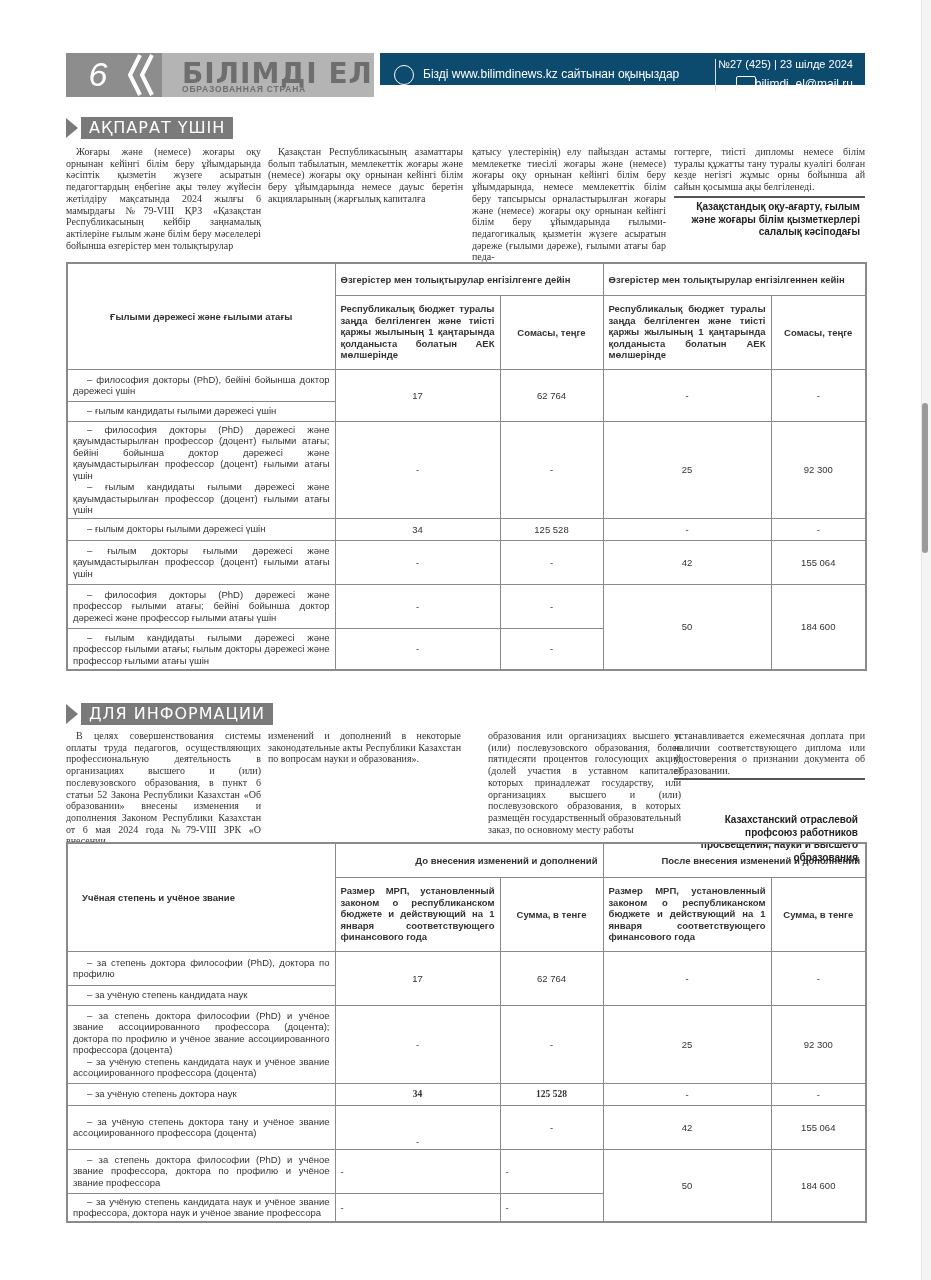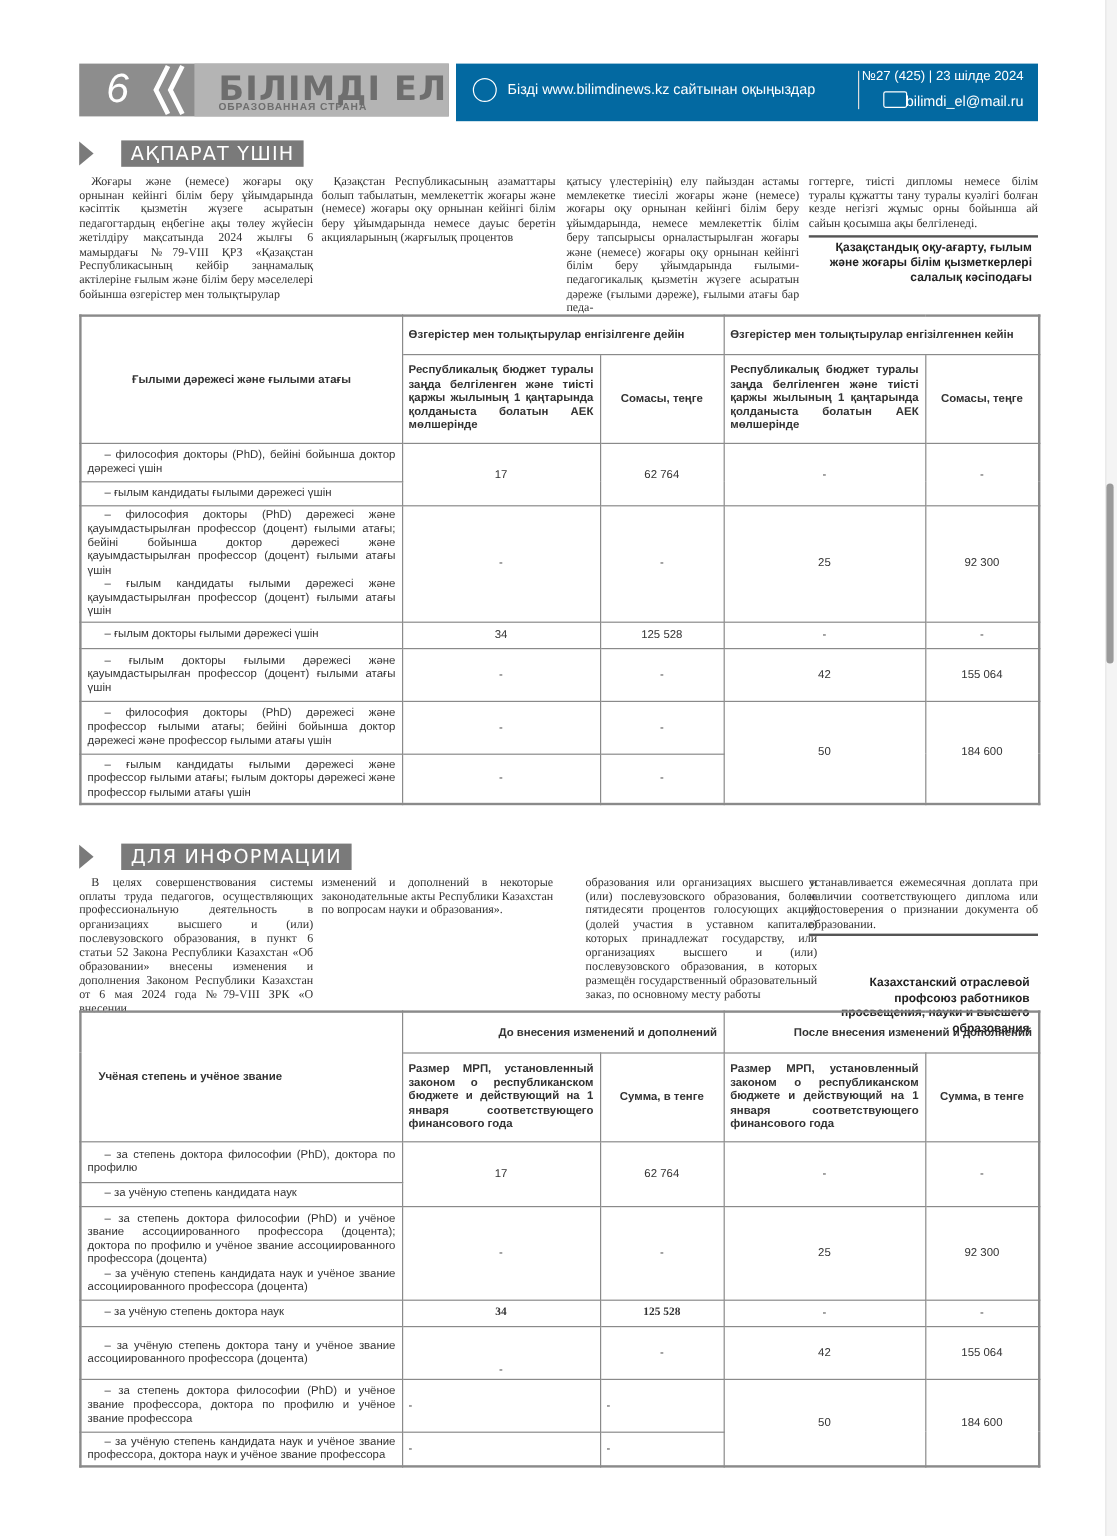--- a/index.html
+++ b/index.html
@@ -13,30 +13,30 @@
   .scroll-thumb { position: absolute; right: 3px; top: 403px; width: 6px; height: 150px; border-radius: 3px; background: #9a9a9a; }
 
   
   .masthead { position: absolute; left: 66px; top: 53px; width: 799px; height: 44px; display: flex; }
   .mh-left { position: relative; width: 308px; height: 44px; background: #8d8d8d; }
   .mh-num { position: absolute; left: 12px; top: 2px; width: 40px; font-size: 34px; font-style: italic; color: #ffffff; text-align: center; }
   .mh-chev { position: absolute; top: 0; left: 60px; width: 30px; height: 44px; }
   .mh-logo-bg { position: absolute; left: 96px; top: 0; width: 212px; height: 44px; background: #b4b4b4; }
   .mh-logo { position: absolute; left: 116px; top: 4px; font-size: 28px; font-weight: bold; color: #6e6e6e; letter-spacing: 1px; font-family: "DejaVu Sans", sans-serif; }
   .mh-sub { position: absolute; left: 116px; top: 31px; font-size: 8.5px; font-weight: bold; color: #6e6e6e; letter-spacing: 0.8px; }
-  .mh-right { position: relative; flex: 1; margin-left: 6px; height: 48px; background: #0369a1; color: #ffffff; text-align: right; }
+  .mh-right { position: relative; flex: 1; margin-left: 6px; height: 32px; background: #0c4a6e; color: #ffffff; text-align: right; }
   .mh-globe { position: absolute; left: 14px; top: 12px; width: 18px; height: 18px; border: 1.5px solid #fff; border-radius: 50%; }
   .mh-site { position: absolute; left: 43px; top: 14px; font-size: 12px; }
   .mh-divider { position: absolute; left: 335px; top: 6px; width: 1px; height: 32px; background: #ddd; }
   .mh-issue { position: absolute; right: 12px; top: 5px; font-size: 11px; }
   .mh-mail-icon { position: absolute; left: 356px; top: 23px; width: 18px; height: 12px; border: 1.5px solid #fff; border-radius: 2px; }
   .mh-mail { position: absolute; right: 12px; top: 24px; font-size: 12px; }
 
   
-  .sec-title { position: absolute; display: flex; align-items: center; gap: 20px; }
+  .sec-title { position: absolute; display: flex; align-items: center; }
   .sec-arrow { width: 0; height: 0; border-top: 10px solid transparent; border-bottom: 10px solid transparent; border-left: 12px solid #7a7a7a; margin-right: 3px; }
   .sec-label { background: #7a7a7a; color: #fff; font-size: 16px; letter-spacing: 1px; padding: 1px 8px; height: 20px; line-height: 20px; font-family: "DejaVu Sans", sans-serif; }
 
   
   .col { position: absolute; font-size: 10px; line-height: 11.7px; text-align: justify; color: #333; font-family: Liberation Serif, serif; }
   .col p { margin: 0; text-indent: 10px; }
   .signature { position: absolute; font-size: 10px; line-height: 12.5px; font-weight: bold; text-align: right; color: #222; }
   .sig-rule { position: absolute; height: 2px; background: #555; }
 
   
@@ -80,21 +80,21 @@
 
   <div class="sec-title" style="left:66px; top:117px;">
     <div class="sec-arrow"></div>
     <div class="sec-label">АҚПАРАТ ҮШІН</div>
   </div>
 
   <div class="col" style="left:66px; top:146px; width:195px;">
     <p>Жоғары және (немесе) жоғары оқу орнынан кейінгі білім беру ұйымдарында кәсіптік қызметін жүзеге асыратын педагогтардың еңбегіне ақы төлеу жүйесін жетілдіру мақсатында 2024 жылғы 6 мамырдағы №79-VIII ҚРЗ «Қазақстан Республикасының кейбір заңнамалық актілеріне ғылым және білім беру мәселелері бойынша өзгерістер мен толықтырулар</p>
   </div>
   <div class="col" style="left:268px; top:146px; width:195px;">
-    <p>Қазақстан Республикасының азаматтары болып табылатын, мемлекеттік жоғары және (немесе) жоғары оқу орнынан кейінгі білім беру ұйымдарында немесе дауыс беретін акцияларының (жарғылық процентов</p>
+    <p>Қазақстан Республикасының азаматтары болып табылатын, мемлекеттік жоғары және (немесе) жоғары оқу орнынан кейінгі білім беру ұйымдарында немесе дауыс беретін акцияларының (жарғылық капиталға</p>
   </div>
   <div class="col" style="left:472px; top:146px; width:194px;">
     <p style="text-indent:0">қатысу үлестерінің) елу пайыздан астамы мемлекетке тиесілі жоғары және (немесе) жоғары оқу орнынан кейінгі білім беру ұйымдарында, немесе мемлекеттік білім беру тапсырысы орналастырылған жоғары және (немесе) жоғары оқу орнынан кейінгі білім беру ұйымдарында ғылыми-педагогикалық қызметін жүзеге асыратын дәреже (ғылыми дәреже), ғылыми атағы бар педа-</p>
   </div>
   <div class="col" style="left:674px; top:146px; width:191px;">
     <p style="text-indent:0">гогтерге, тиісті дипломы немесе білім туралы құжатты тану туралы куәлігі болған кезде негізгі жұмыс орны бойынша ай сайын қосымша ақы белгіленеді.</p>
   </div>
   <div class="sig-rule" style="left:674px; top:196px; width:191px;"></div>
   <div class="signature" style="left:674px; top:201px; width:186px;">Қазақстандық оқу-ағарту, ғылым және жоғары білім қызметкерлері салалық кәсіподағы</div>
 

